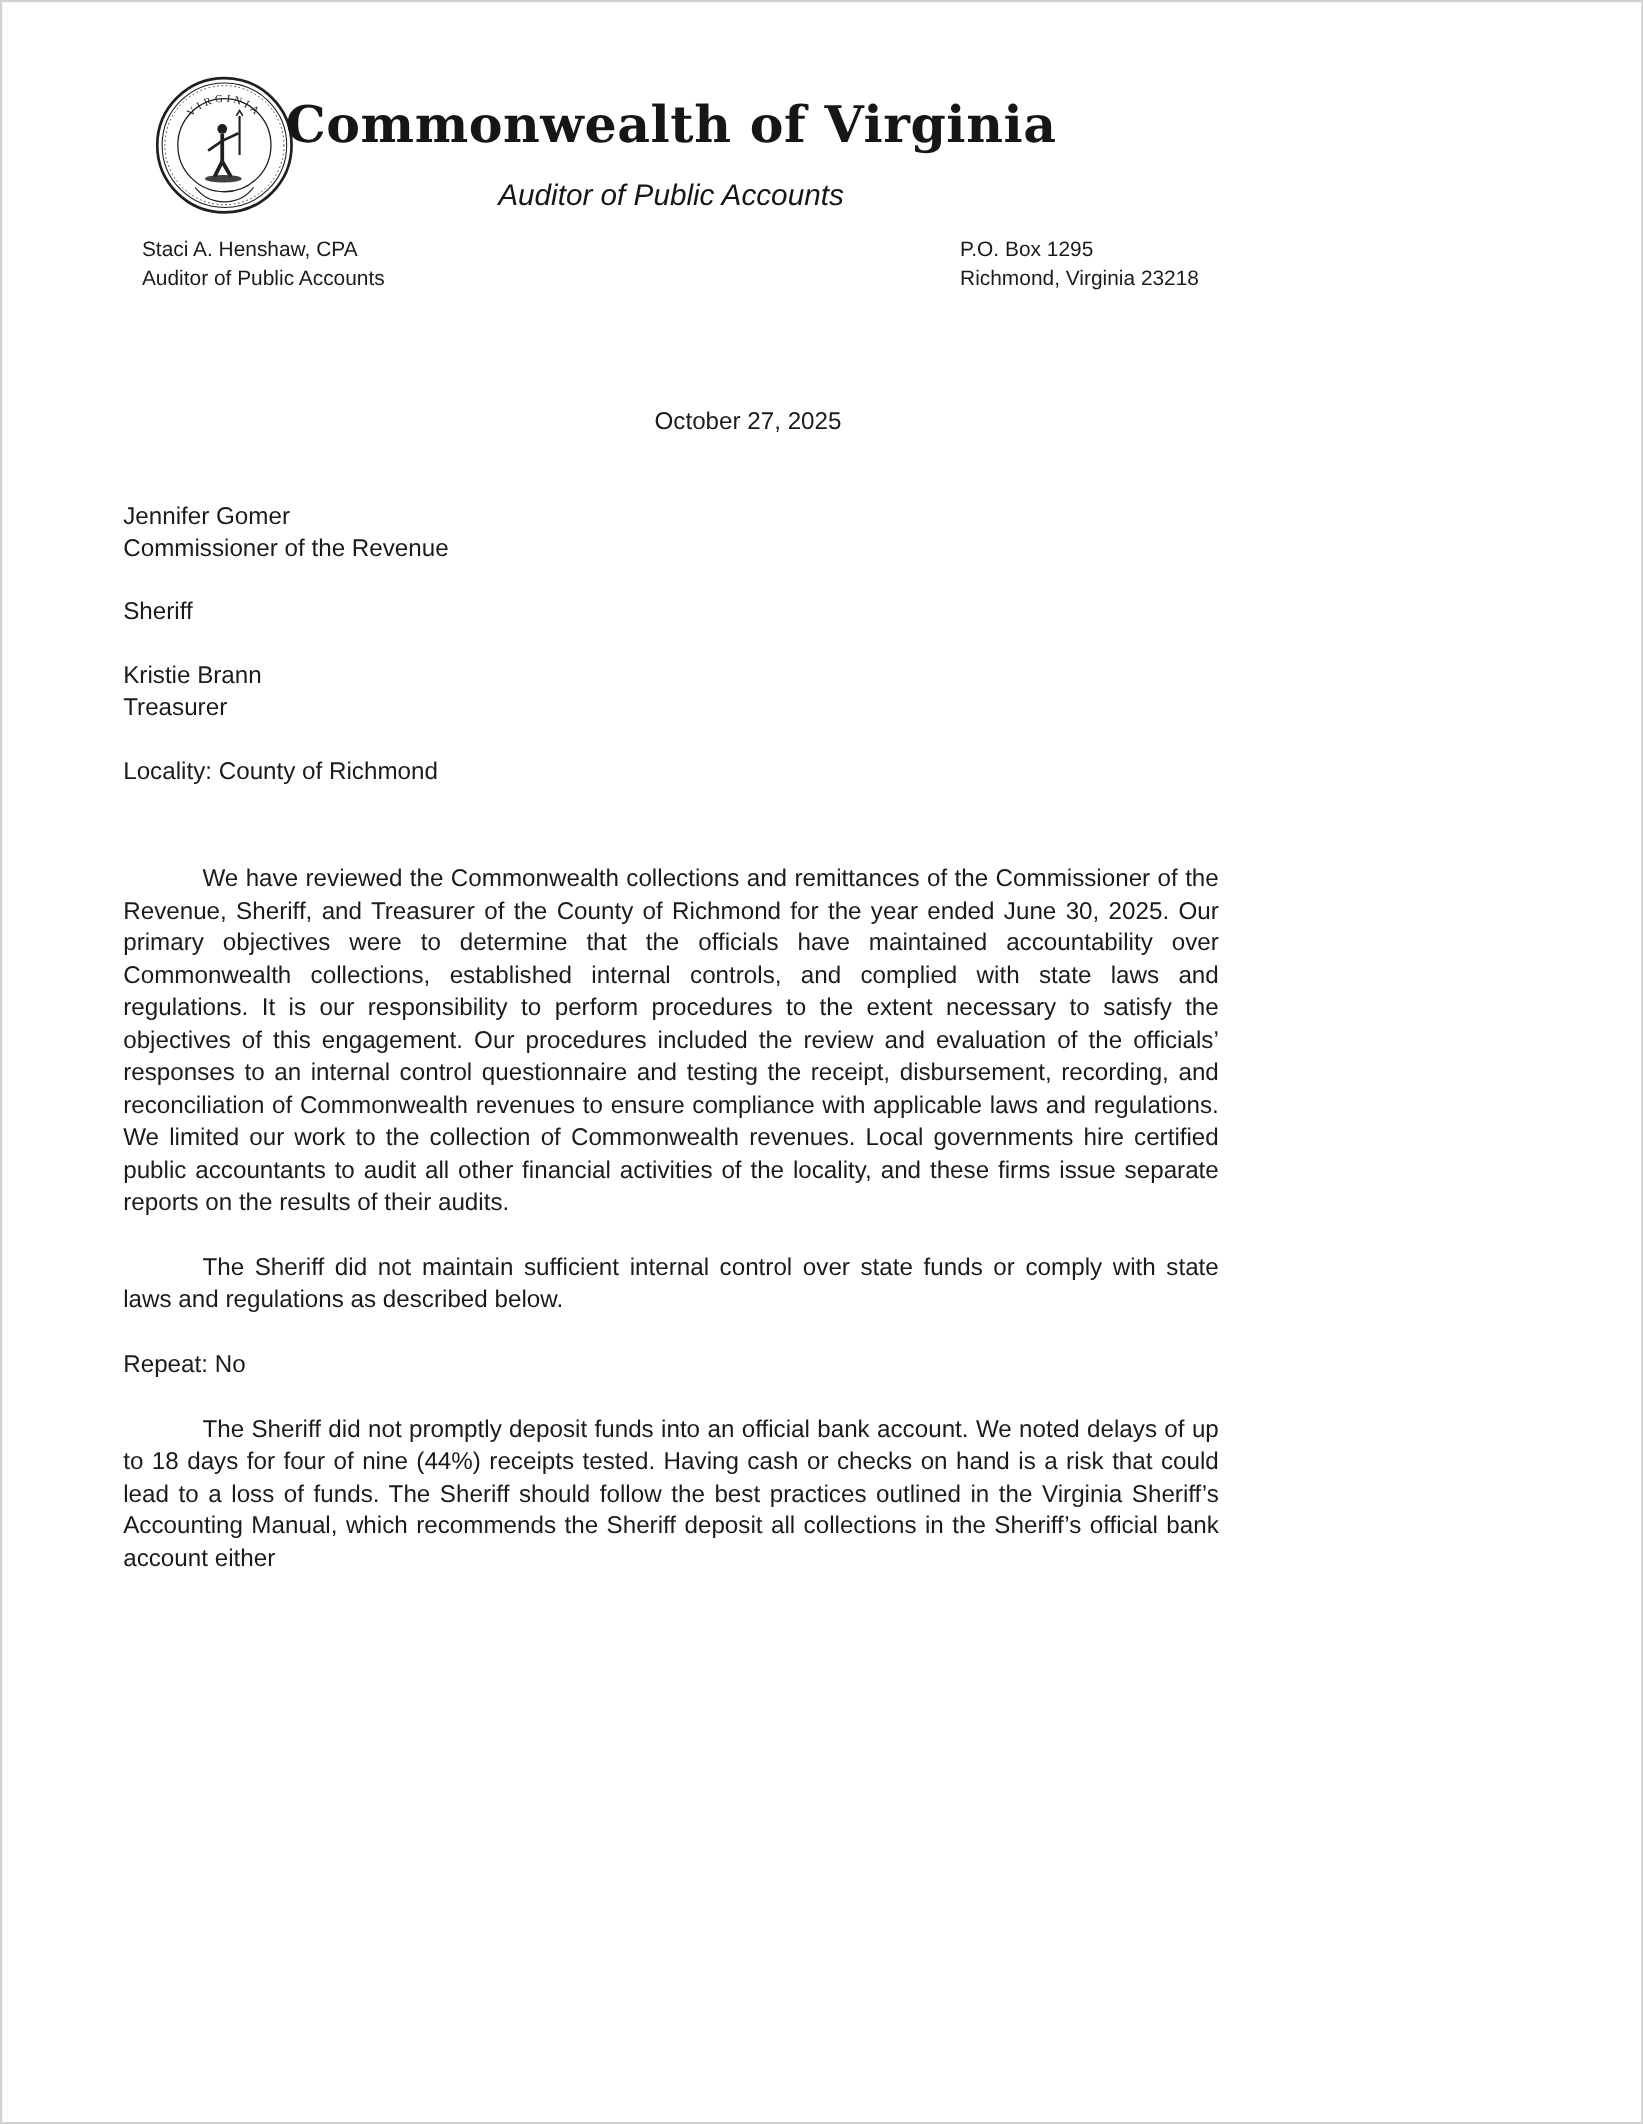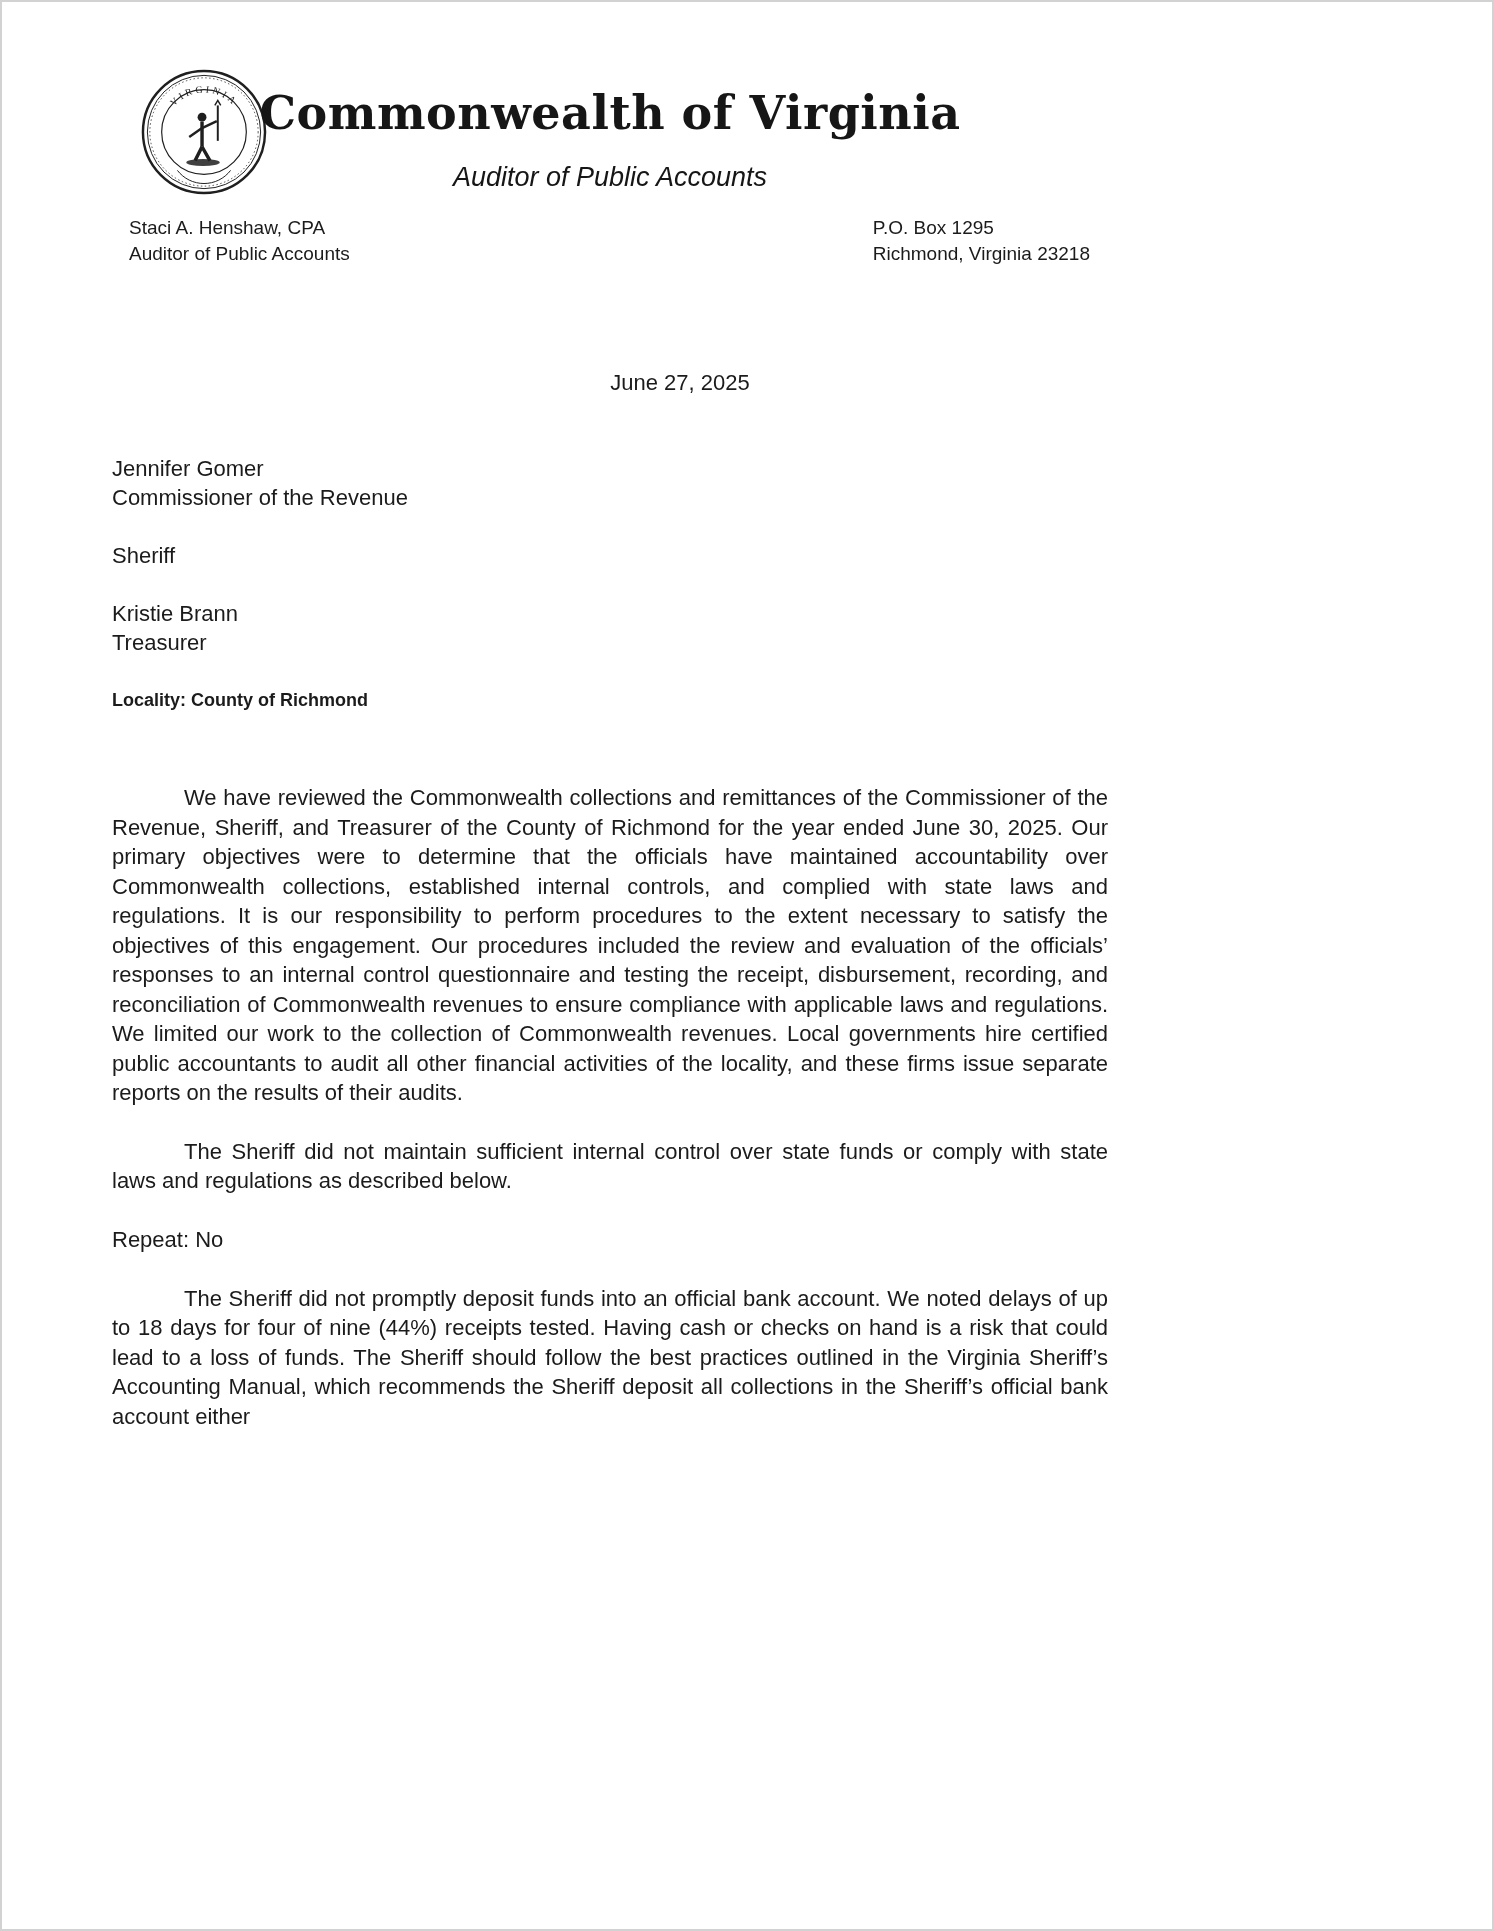--- a/index.html
+++ b/index.html
@@ -60,21 +60,21 @@
     text-align: center;
     padding-left: 140px;
     font-size: 22px;
   }
   .recipients {
     margin-top: 58px;
     font-size: 22px;
     line-height: 29px;
   }
   .recipient-group { margin-bottom: 29px; }
-  .locality-line { margin-top: 29px; font-size: 18px; line-height: 29px; font-weight: bold; }
+  .locality-line { margin-top: 29px; font-size: 22px; line-height: 29px; }
   .body-block {
     margin-top: 68px;
     font-size: 22px;
     line-height: 29.5px;
   }
   .para {
     text-align: justify;
     text-indent: 72px;
     margin: 0 0 29px 0;
   }
@@ -142,21 +142,21 @@
       <div class="left">
         <div>Staci A. Henshaw, CPA</div>
         <div>Auditor of Public Accounts</div>
       </div>
       <div class="right">
         <div>P.O. Box 1295</div>
         <div>Richmond, Virginia 23218</div>
       </div>
     </div>
 
-    <div class="date-line">June 27, 2025</div>
+    <div class="date-line">October 27, 2025</div>
 
     <div class="recipients">
       <div class="recipient-group">
         <div>Jennifer Gomer</div>
         <div>Commissioner of the Revenue</div>
       </div>
       <div class="recipient-group">
         <div>Sheriff</div>
       </div>
       <div class="recipient-group">

